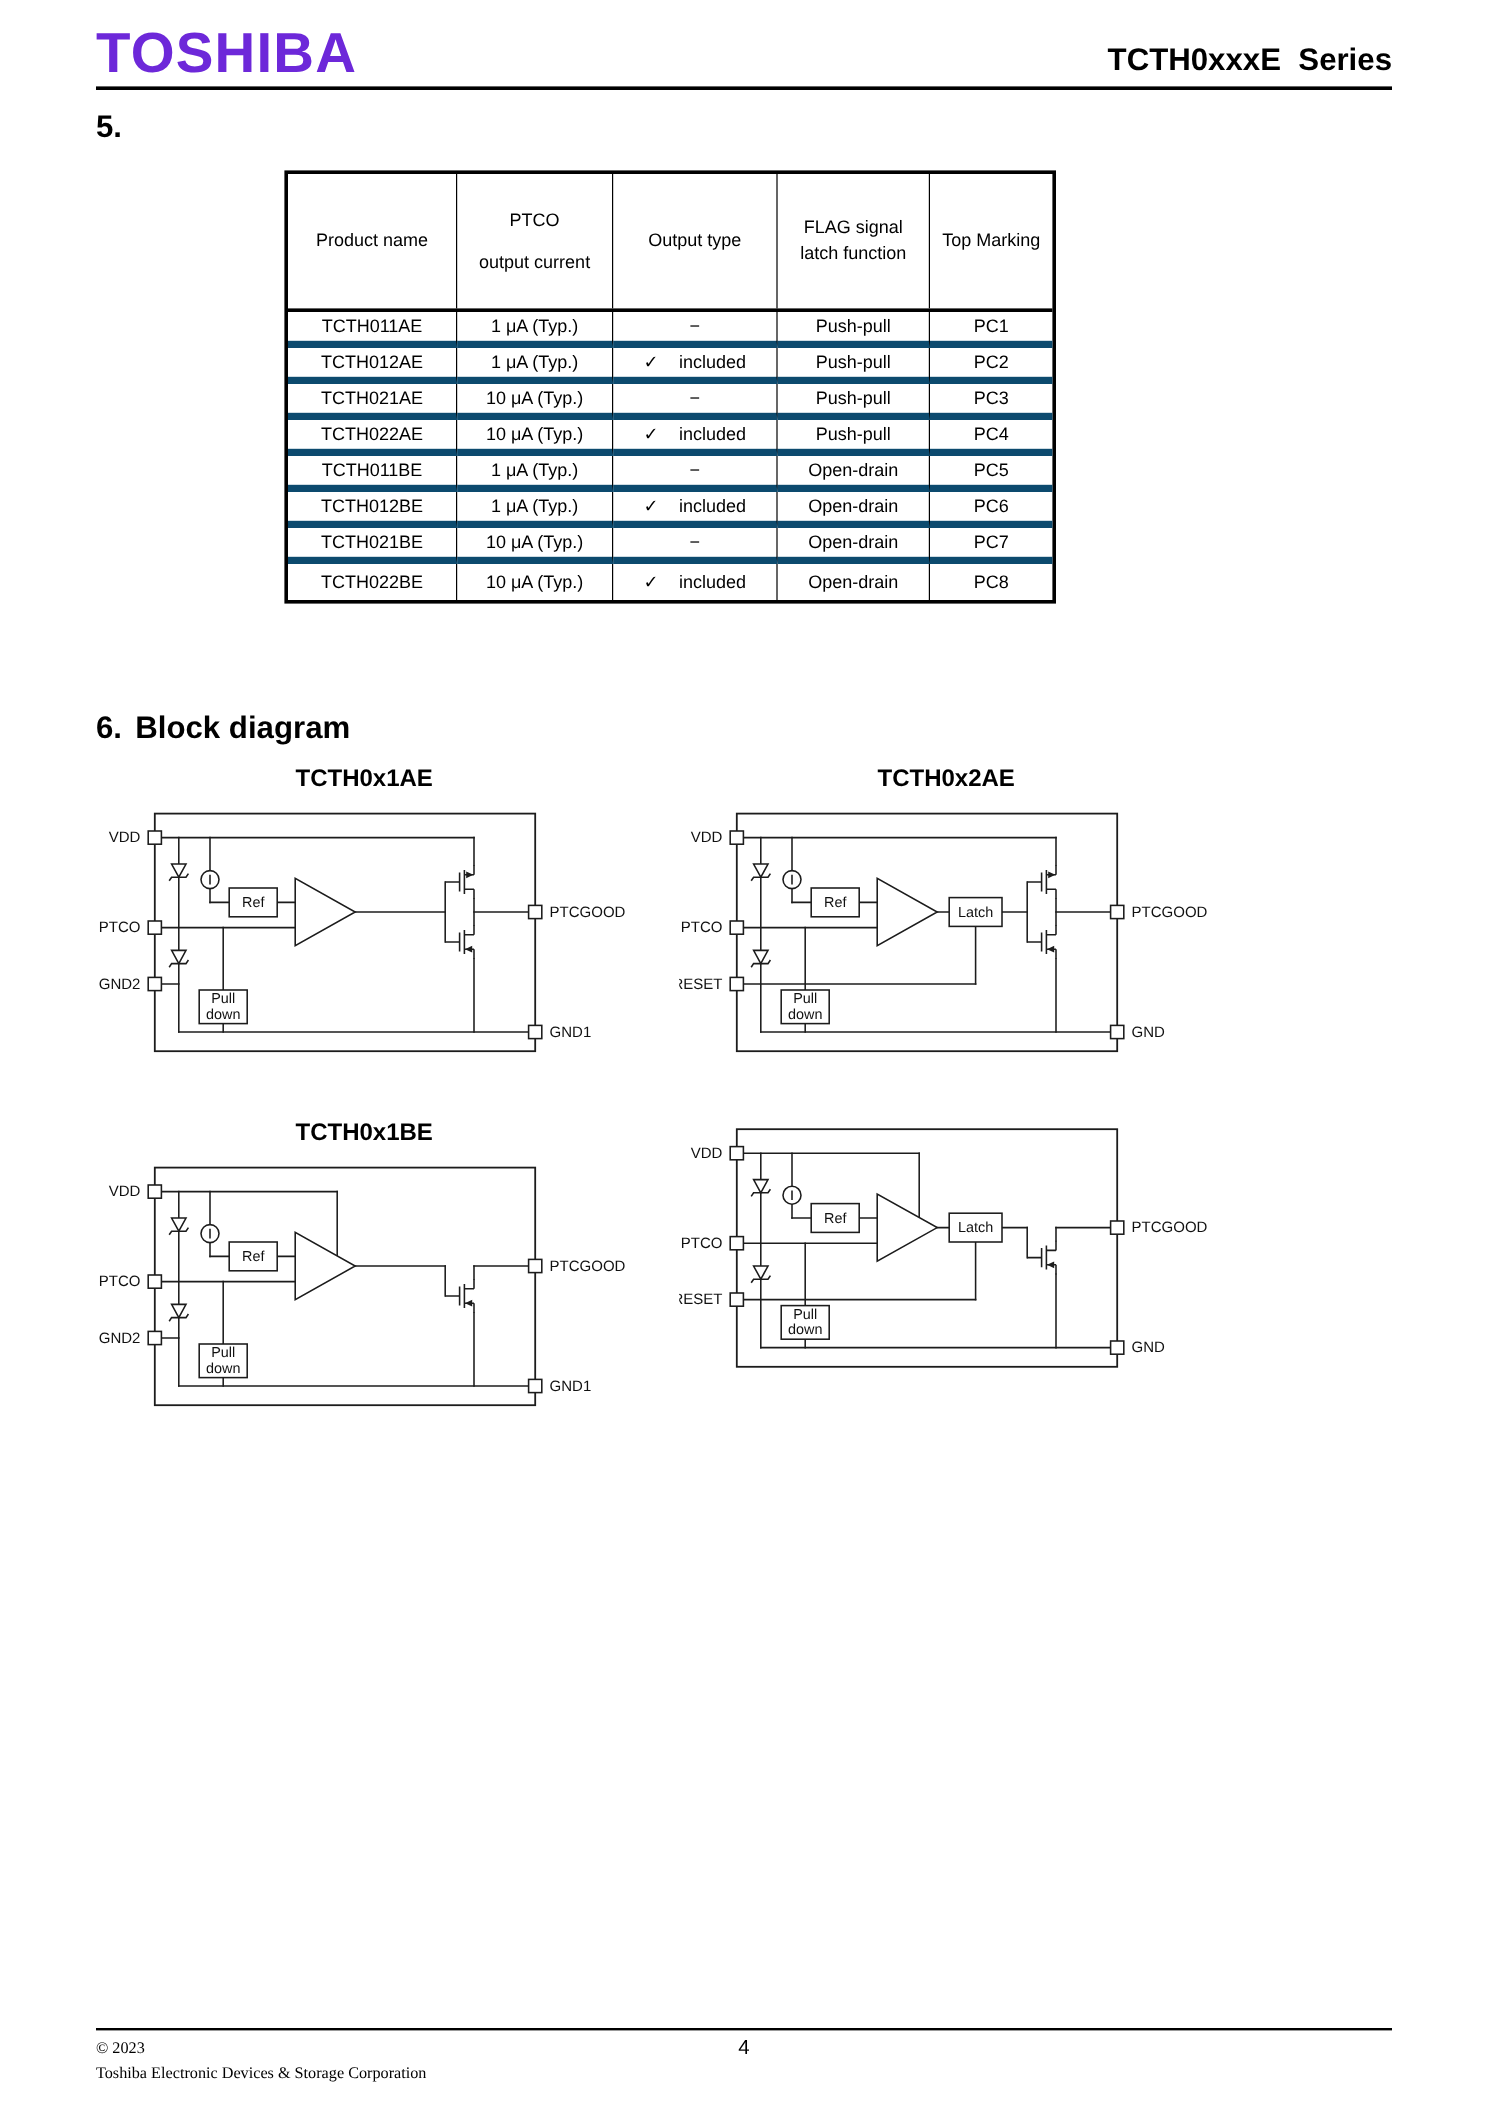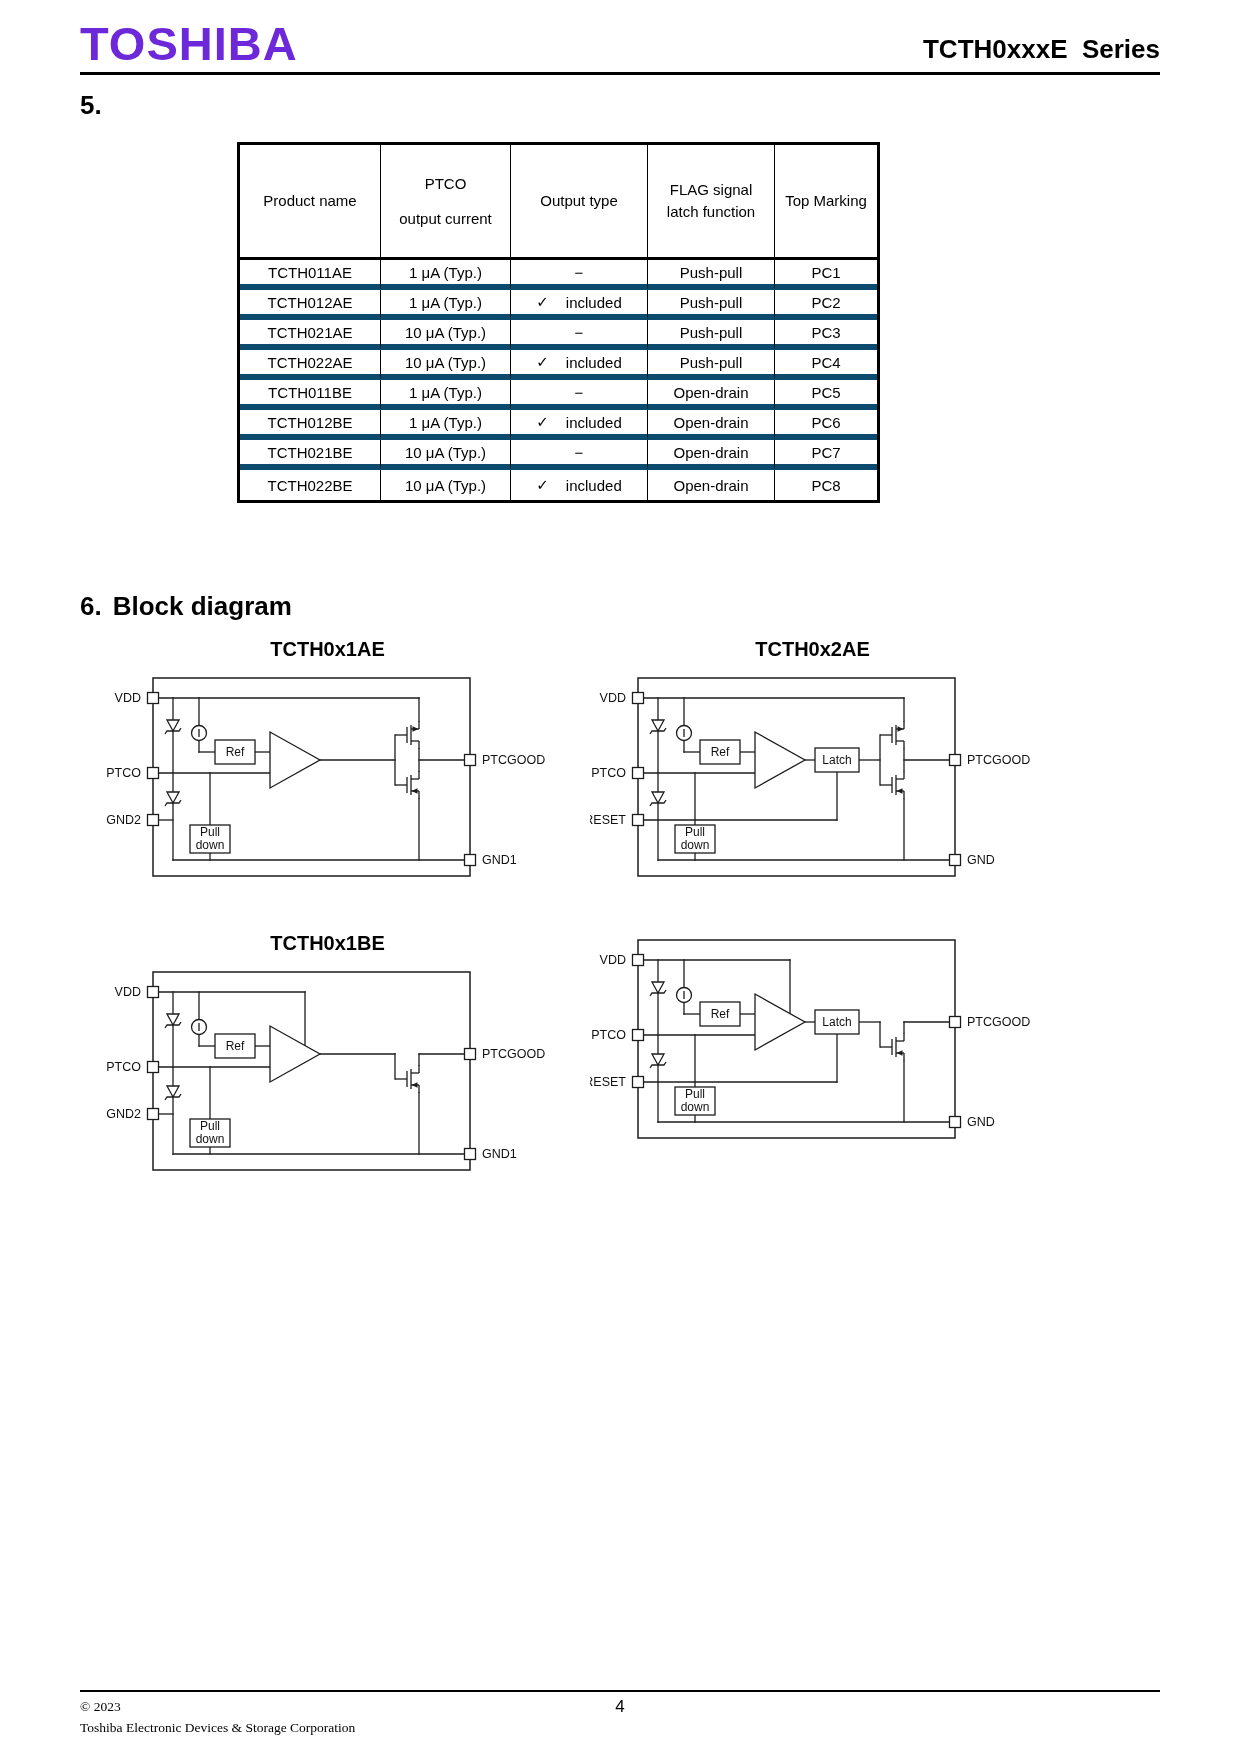--- a/index.html
+++ b/index.html
@@ -26,21 +26,21 @@
   .th,.td{display:flex;align-items:center;justify-content:center;border-right:1px solid #000;text-align:center;}
   .th:last-child,.td:last-child{border-right:none;}
   .tbody-row .td{border-bottom:6px solid #0c4a6e;}
   .tbody-row:last-child .td{border-bottom:none;}
   .th{white-space:pre-line;line-height:1.45;}
   .thead .th:nth-child(2){line-height:2.35;}
   .td.flag{gap:0;}
   .chk:not(:empty){margin-right:17px;}
 
   
-  .diagrams{display:grid;grid-template-columns:445px 445px;column-gap:40px;row-gap:46px;margin:16px 0 0 25px;}
+  .diagrams{display:grid;grid-template-columns:445px 445px;column-gap:40px;row-gap:46px;margin:16px 0 0 1px;}
   figure.diagram{margin:0;}
   .diagram-title{text-align:center;font-size:20px;font-weight:bold;margin:0 0 9px 0;}
   svg.diag text{font-family:"Liberation Sans","DejaVu Sans",sans-serif;fill:#111;}
   .st{stroke:#1c1c1c;stroke-width:1.3;fill:none;stroke-linecap:square;}
   .wfill{fill:#fff;stroke:#1c1c1c;stroke-width:1.3;}
   .obox{fill:#fff;stroke:#1c1c1c;stroke-width:1.5;}
   .pin{fill:#fff;stroke:#1c1c1c;stroke-width:1.3;}
   .plbl{font-size:12.5px;}
   .blbl{font-size:12px;}
 

